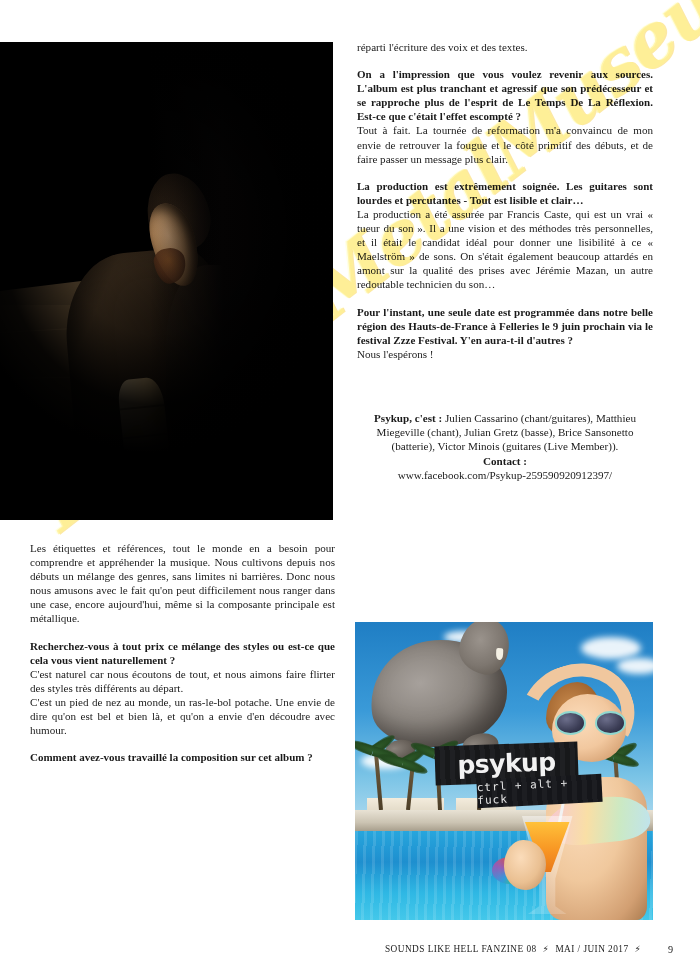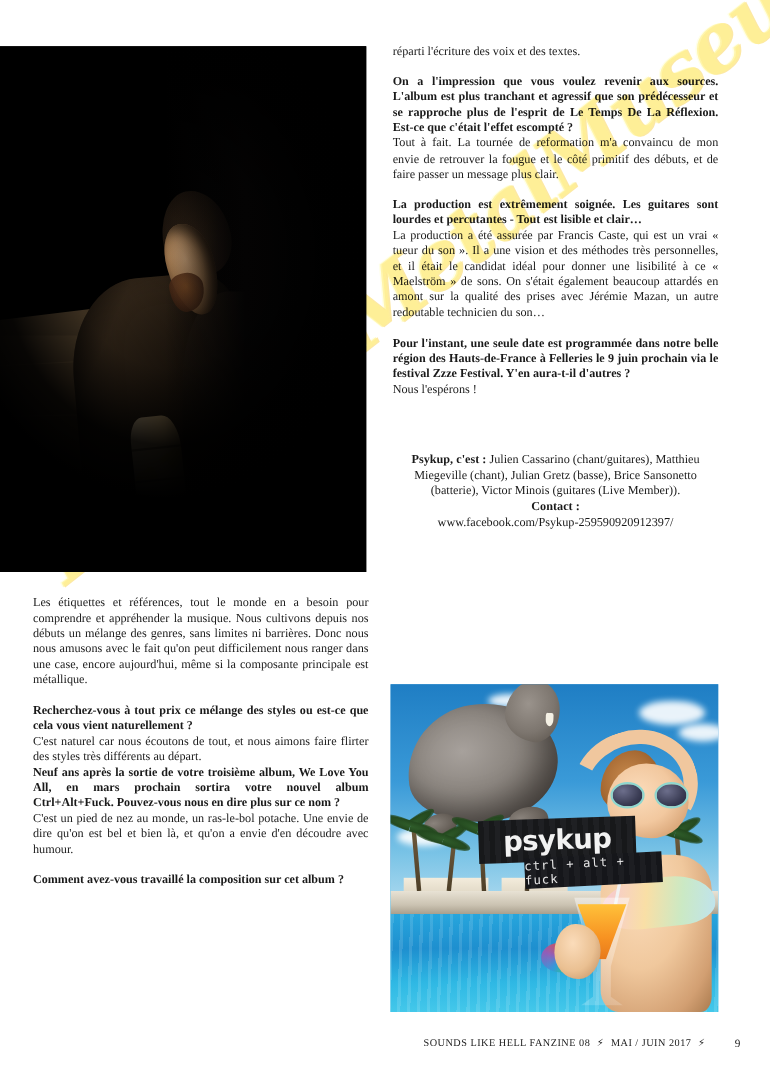--- a/index.html
+++ b/index.html
@@ -453,21 +453,20 @@
     </div>
     <div class="pp-wall"></div>
     <div class="pp-vig"></div>
   </div>
 
   <div class="left-text">
     <p class="p-body">Les étiquettes et références, tout le monde en a besoin pour comprendre et appréhender la musique. Nous cultivons depuis nos débuts un mélange des genres, sans limites ni barrières. Donc nous nous amusons avec le fait qu'on peut difficilement nous ranger dans une case, encore aujourd'hui, même si la composante principale est métallique.</p>
     <div class="gap"></div>
     <p class="p-q">Recherchez-vous à tout prix ce mélange des styles ou est-ce que cela vous vient naturellement ?</p>
     <p class="p-body">C'est naturel car nous écoutons de tout, et nous aimons faire flirter des styles très différents au départ.</p>
-    <p class="p-q">Neuf ans après la sortie de votre troisième album, We Love You All, en mars prochain sortira votre nouvel album Ctrl+Alt+Fuck. Pouvez-vous nous en dire plus sur ce nom ?</p>
     <p class="p-body">C'est un pied de nez au monde, un ras-le-bol potache. Une envie de dire qu'on est bel et bien là, et qu'on a envie d'en découdre avec humour.</p>
     <div class="gap"></div>
     <p class="p-q">Comment avez-vous travaillé la composition sur cet album ?</p>
   </div>
 
   <div class="right-text">
     <p class="p-body">réparti l'écriture des voix et des textes.</p>
     <div class="gap"></div>
     <p class="p-q">On a l'impression que vous voulez revenir aux sources. L'album est plus tranchant et agressif que son prédécesseur et se rapproche plus de l'esprit de Le Temps De La Réflexion. Est-ce que c'était l'effet escompté ?</p>
     <p class="p-body">Tout à fait. La tournée de reformation m'a convaincu de mon envie de retrouver la fougue et le côté primitif des débuts, et de faire passer un message plus clair.</p>

